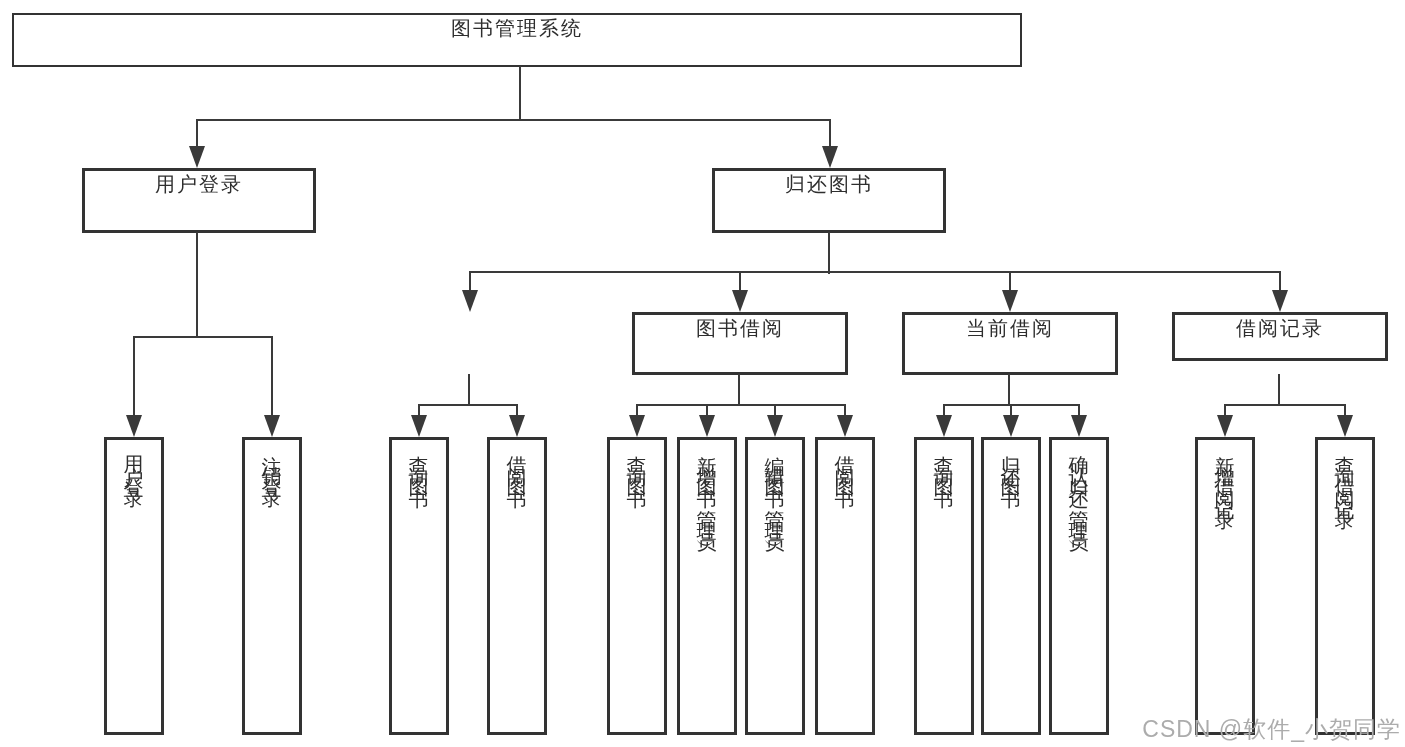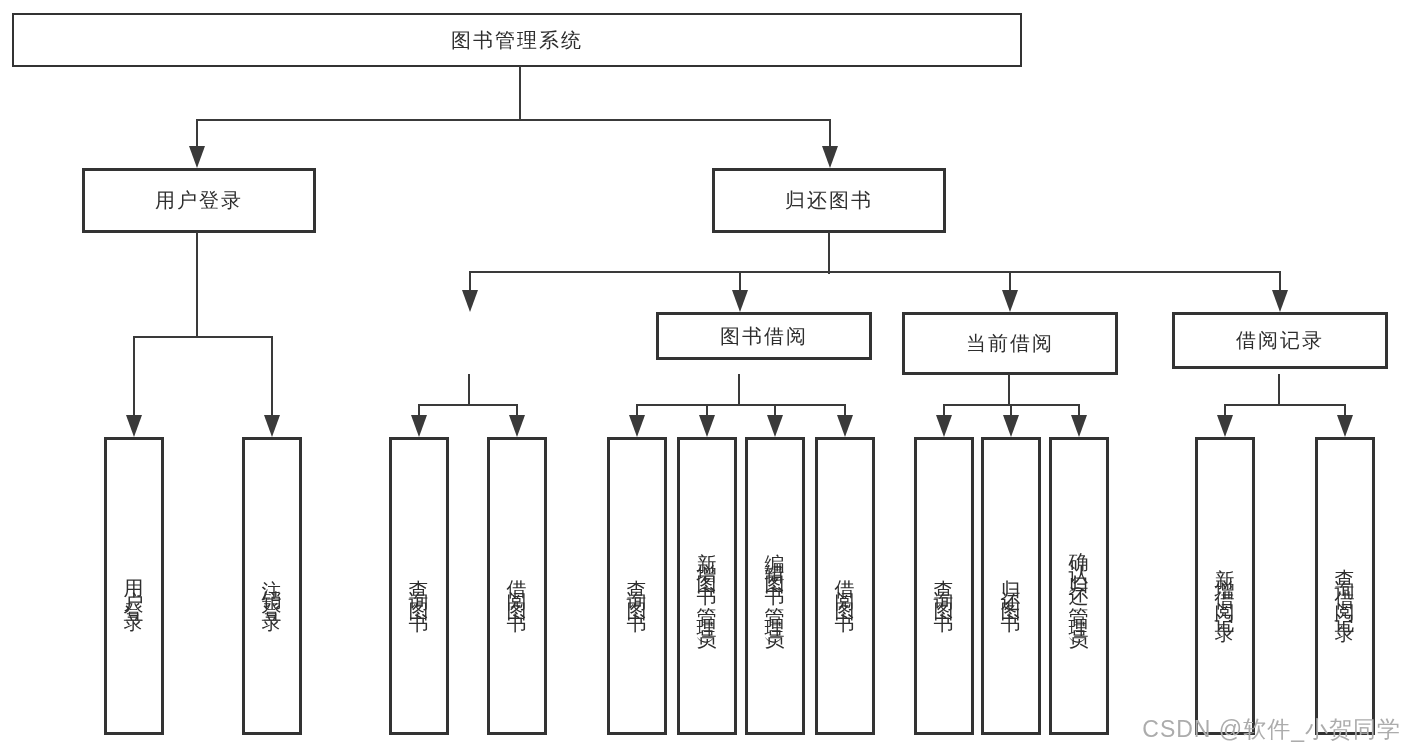--- a/index.html
+++ b/index.html
@@ -2,21 +2,21 @@
 <html><head>
 <meta charset="utf-8">
 <style>
   html,body{margin:0;padding:0;background:#fff;}
   .canvas{
     position:relative;width:1405px;height:747px;background:#ffffff;overflow:hidden;
     font-family:"Liberation Sans",sans-serif;color:#2e2e2e;
   }
   
   .box{position:absolute;background:#ffffff;border:3px solid #333333;box-sizing:border-box;
-       display:flex;align-items:center;justify-content:center;}
+       display:flex;align-items:flex-start;justify-content:center;}
   .box.root{border-width:2px;}
   .hlabel{font-size:20px;letter-spacing:2px;color:#2e2e2e;}
   .leaf{top:437px;width:60px;height:298px;}
   .vtext{writing-mode:vertical-rl;text-orientation:mixed;font-size:20px;line-height:1;
          letter-spacing:11px;color:#2e2e2e;white-space:nowrap;}
   
   .vl{position:absolute;width:2px;background:#3a3a3a;}
   .hl{position:absolute;height:2px;background:#3a3a3a;}
   
   .ar{position:absolute;width:0;height:0;border-left:8px solid transparent;
@@ -33,27 +33,27 @@
     <span class="hlabel">图书管理系统</span>
   </div>
 
   <div class="box" style="left:82px;top:168px;width:234px;height:65px">
     <span class="hlabel">用户登录</span>
   </div>
   <div class="box" style="left:712px;top:168px;width:234px;height:65px">
     <span class="hlabel">归还图书</span>
   </div>
 
-  <div class="box" style="left:656px;top:312px;width:216px;height:48px">
+  <div class="box" style="left:632px;top:312px;width:216px;height:63px">
     <span class="hlabel">图书借阅</span>
   </div>
   <div class="box" style="left:902px;top:312px;width:216px;height:63px">
     <span class="hlabel">当前借阅</span>
   </div>
-  <div class="box" style="left:1172px;top:312px;width:216px;height:57px">
+  <div class="box" style="left:1172px;top:312px;width:216px;height:49px">
     <span class="hlabel">借阅记录</span>
   </div>
 
   <div class="box leaf" style="left:104px">
     <span class="vtext">用户登录</span>
   </div>
   <div class="box leaf" style="left:242px">
     <span class="vtext">注销登录</span>
   </div>
 

